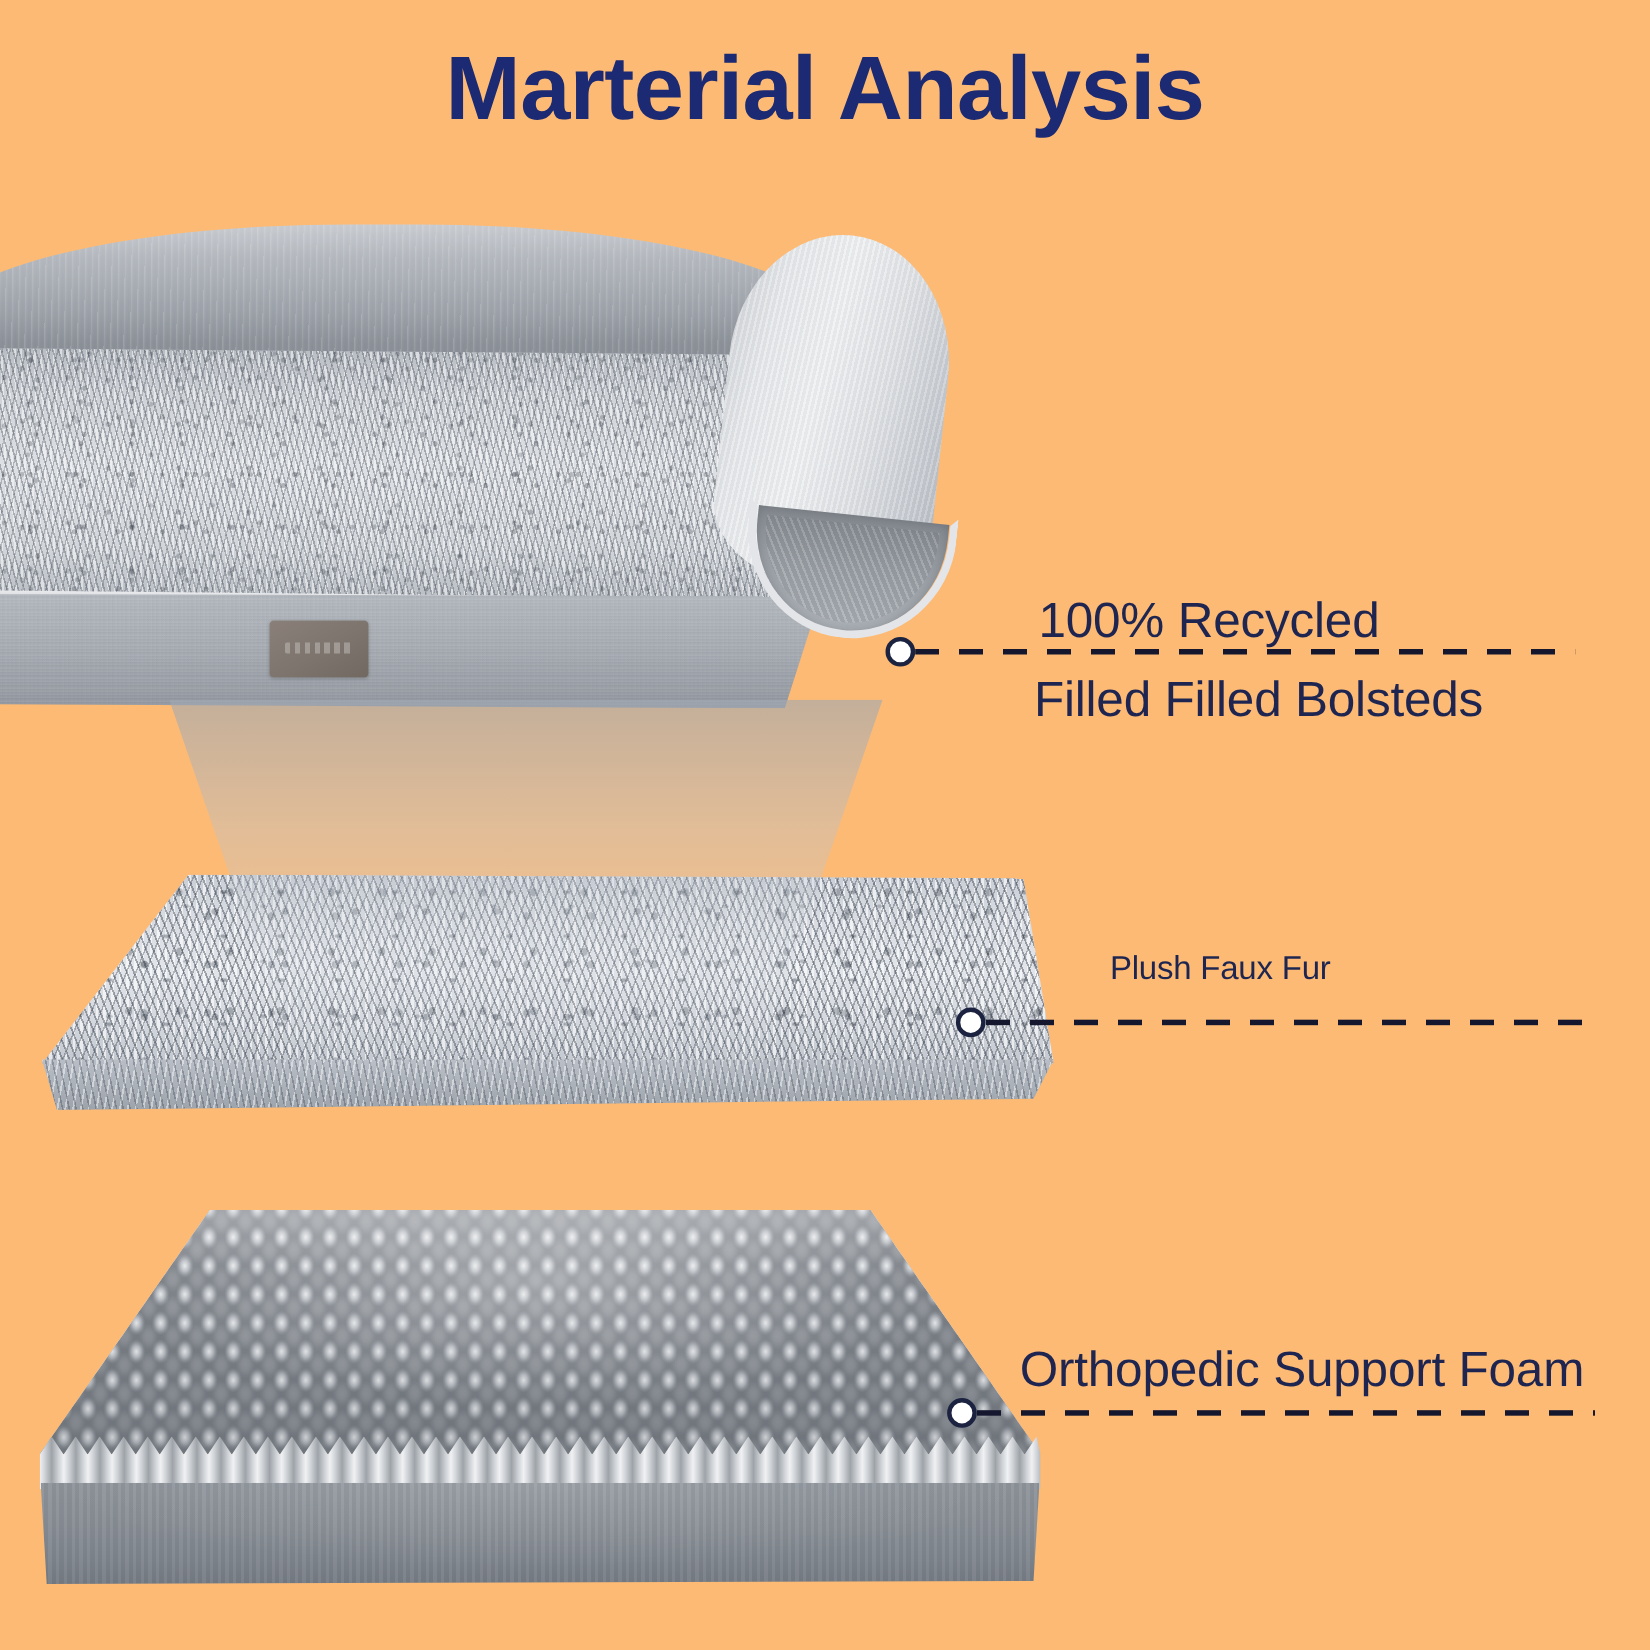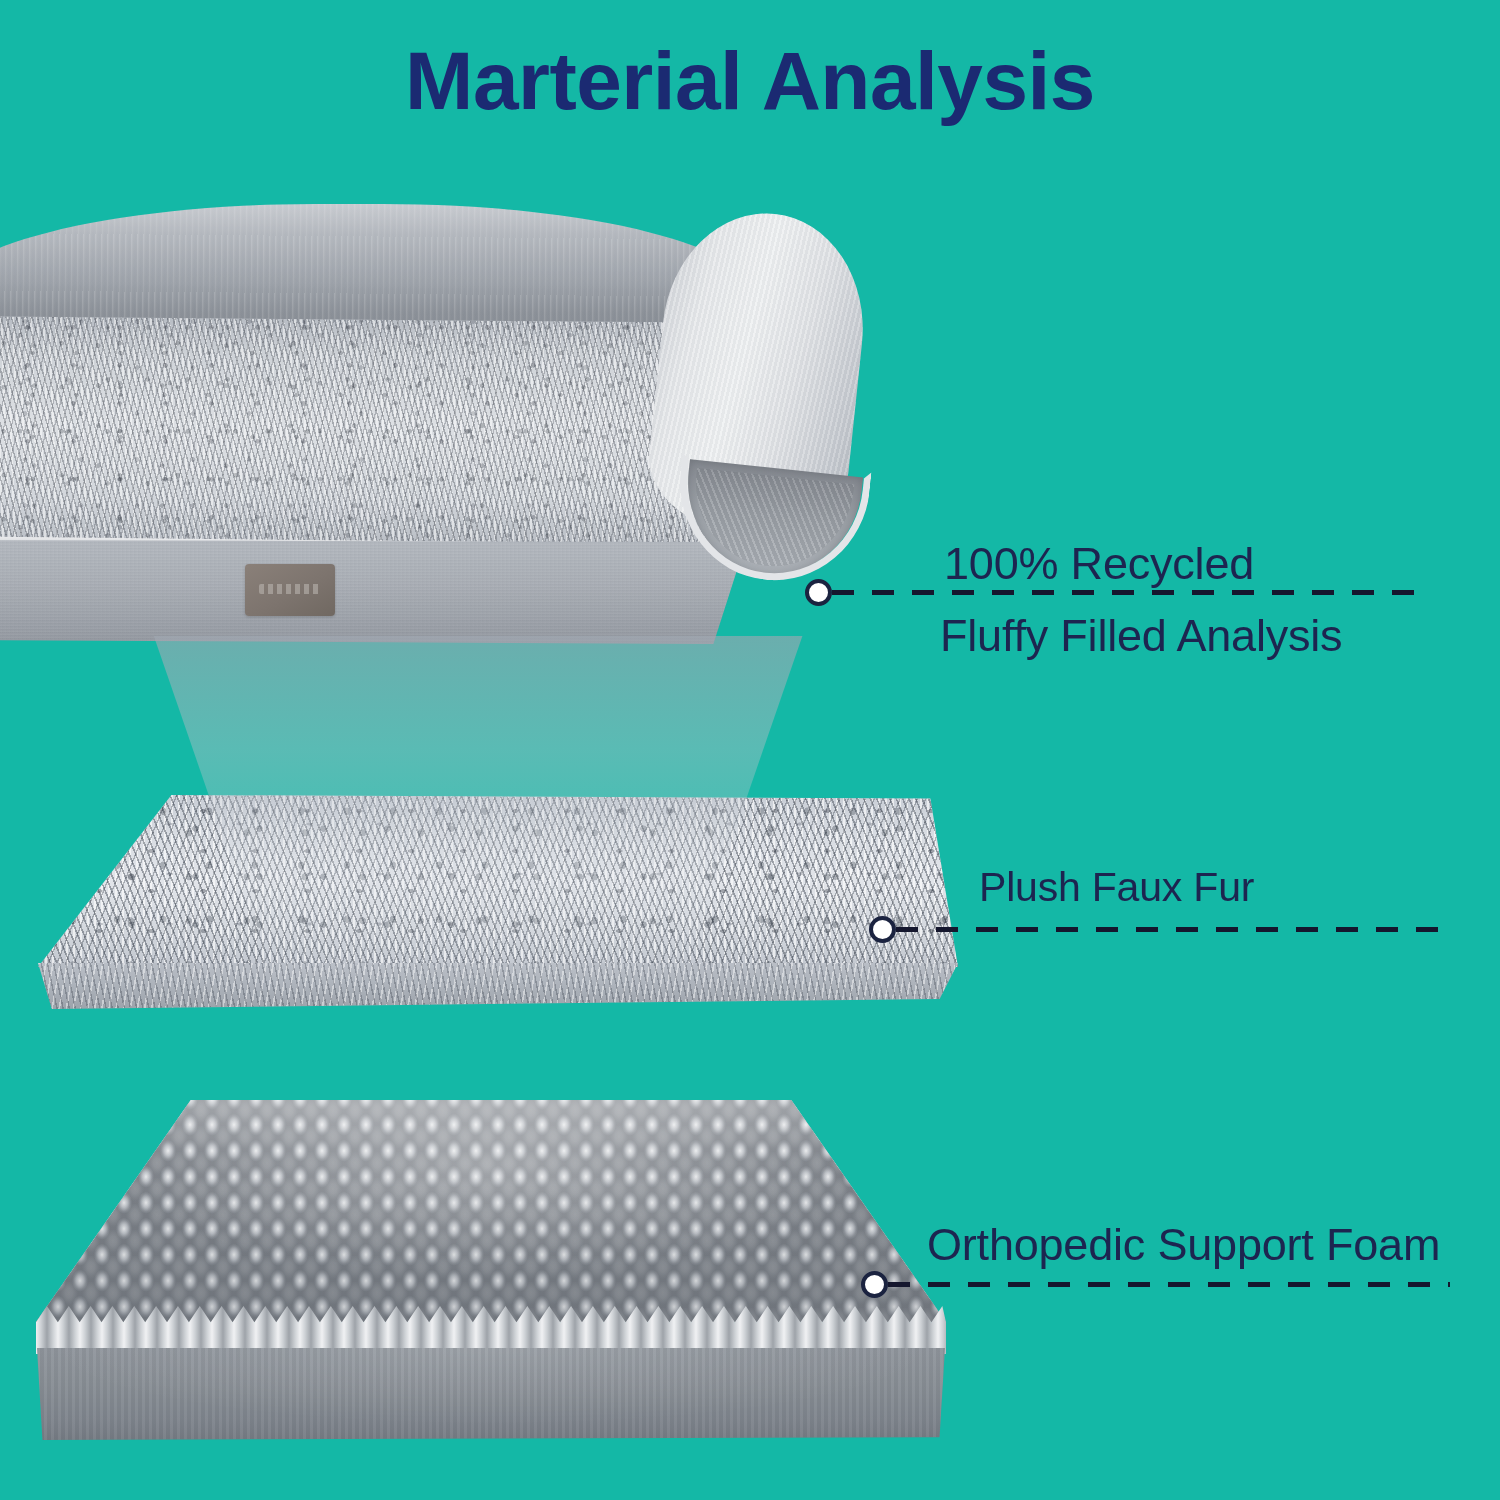--- a/index.html
+++ b/index.html
@@ -7,21 +7,21 @@
     padding: 0;
     background: #ffffff;
   }
   body {
     font-family: "Liberation Sans", sans-serif;
   }
   #page {
     position: relative;
     width: 1500px;
     height: 1500px;
-    background: #14b8a6;
+    background: #fdba74;
     overflow: hidden;
   }
 
   
   #title {
     position: absolute;
     top: 34px;
     left: 0;
     width: 1500px;
     text-align: center;
@@ -485,23 +485,23 @@
   <div id="foam-group">
     <div id="foam-top"></div>
     <div id="foam-shade"></div>
     <div id="foam-front-teeth"></div>
     <div id="foam-base"></div>
   </div>
 
   <div class="marker-dot" style="left:805px; top:579px;"></div>
   <div class="dash-line" style="left:832px; top:590px; width:600px;"></div>
   <div class="callout-label" style="left:944px; top:538px; font-size:45px;">100% Recycled</div>
-  <div class="callout-label" style="left:940px; top:610px; font-size:45px;">Fluffy Filled Analysis</div>
+  <div class="callout-label" style="left:940px; top:610px; font-size:45px;">Filled Filled Bolsteds</div>
 
   <div class="marker-dot" style="left:869px; top:916px;"></div>
   <div class="dash-line" style="left:896px; top:927px; width:554px;"></div>
-  <div class="callout-label" style="left:943px; top:864px; font-size:41px;padding-left:36px;">Plush Faux Fur</div>
+  <div class="callout-label" style="left:973px; top:864px; font-size:30px;padding-left:36px;">Plush Faux Fur</div>
 
   <div class="marker-dot" style="left:861px; top:1271px;"></div>
   <div class="dash-line" style="left:888px; top:1282px; width:562px;"></div>
   <div class="callout-label" style="left:927px; top:1219px; font-size:45px;">Orthopedic Support Foam</div>
 
 </div>
 
 </body></html>

